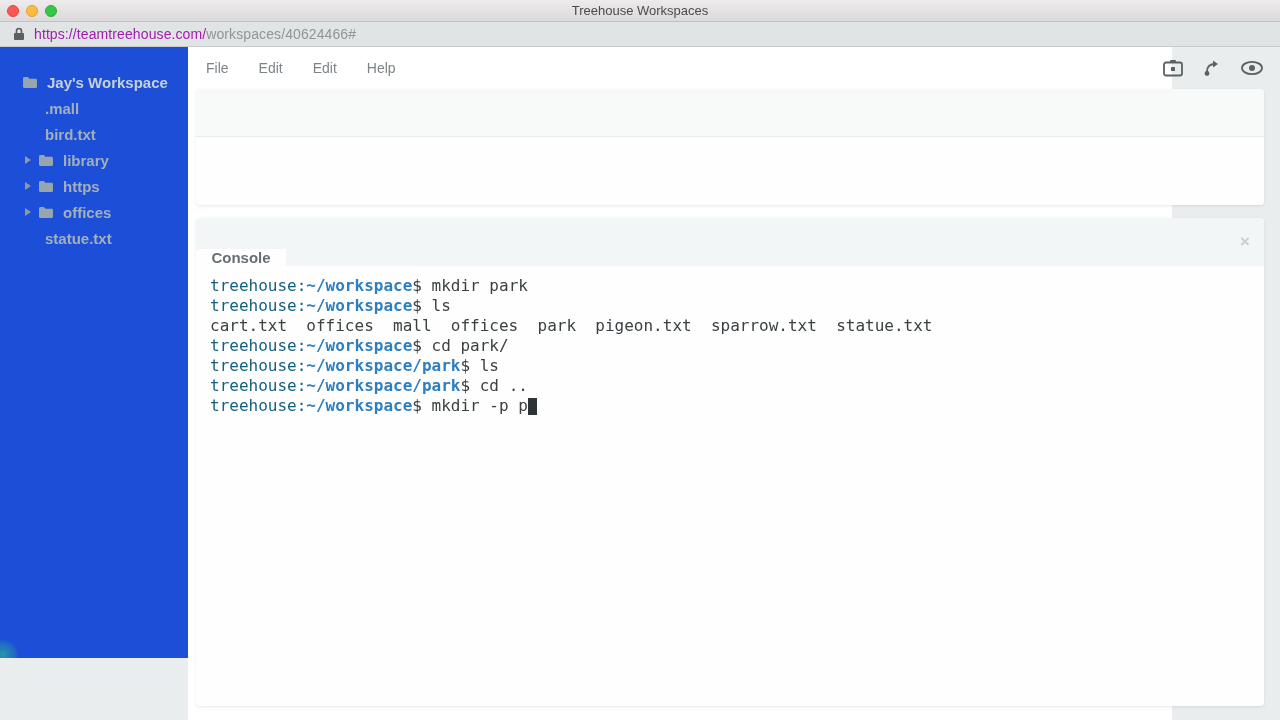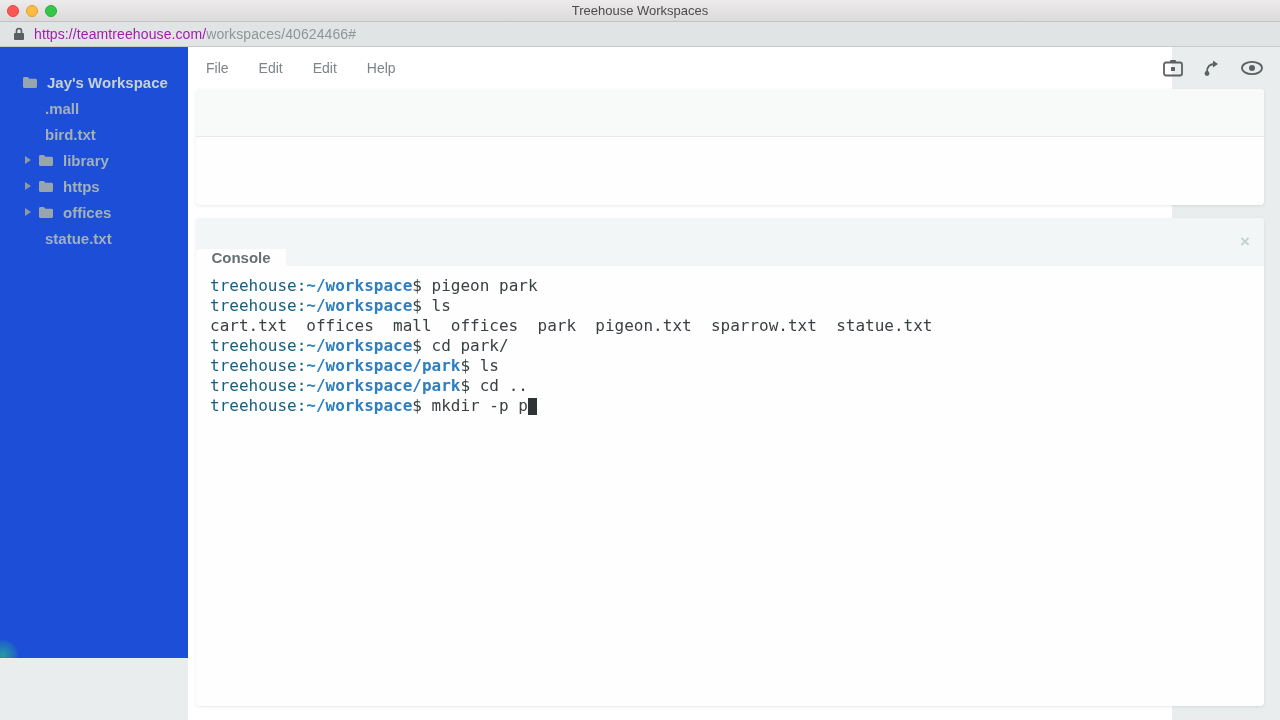--- a/index.html
+++ b/index.html
@@ -196,21 +196,21 @@
 
     <div class="panel" id="console-panel">
       <div id="console-tabbar">
         <div id="console-tab">
           <span>Console</span>
         </div>
         <div id="console-close">×</div>
       </div>
 
       <div id="console-body">
-        <div class="cline"><span class="host">treehouse:</span><span class="path">~/workspace</span><span class="dollar">$</span><span class="cmd"> pigeon park</span></div>
+        <div class="cline"><span class="host">treehouse:</span><span class="path">~/workspace</span><span class="dollar">$</span><span class="cmd"> mkdir park</span></div>
         <div class="cline"><span class="host">treehouse:</span><span class="path">~/workspace</span><span class="dollar">$</span><span class="cmd"> ls</span></div>
         <div class="cline"><span class="out">cart.txt  offices  mall  offices  park  pigeon.txt  sparrow.txt  statue.txt</span></div>
         <div class="cline"><span class="host">treehouse:</span><span class="path">~/workspace</span><span class="dollar">$</span><span class="cmd"> cd park/</span></div>
         <div class="cline"><span class="host">treehouse:</span><span class="path">~/workspace/park</span><span class="dollar">$</span><span class="cmd"> ls</span></div>
         <div class="cline"><span class="host">treehouse:</span><span class="path">~/workspace/park</span><span class="dollar">$</span><span class="cmd"> cd ..</span></div>
         <div class="cline"><span class="host">treehouse:</span><span class="path">~/workspace</span><span class="dollar">$</span><span class="cmd"> mkdir -p p</span><span class="cursor"></span></div>
       </div>
     </div>
 
   </div>

